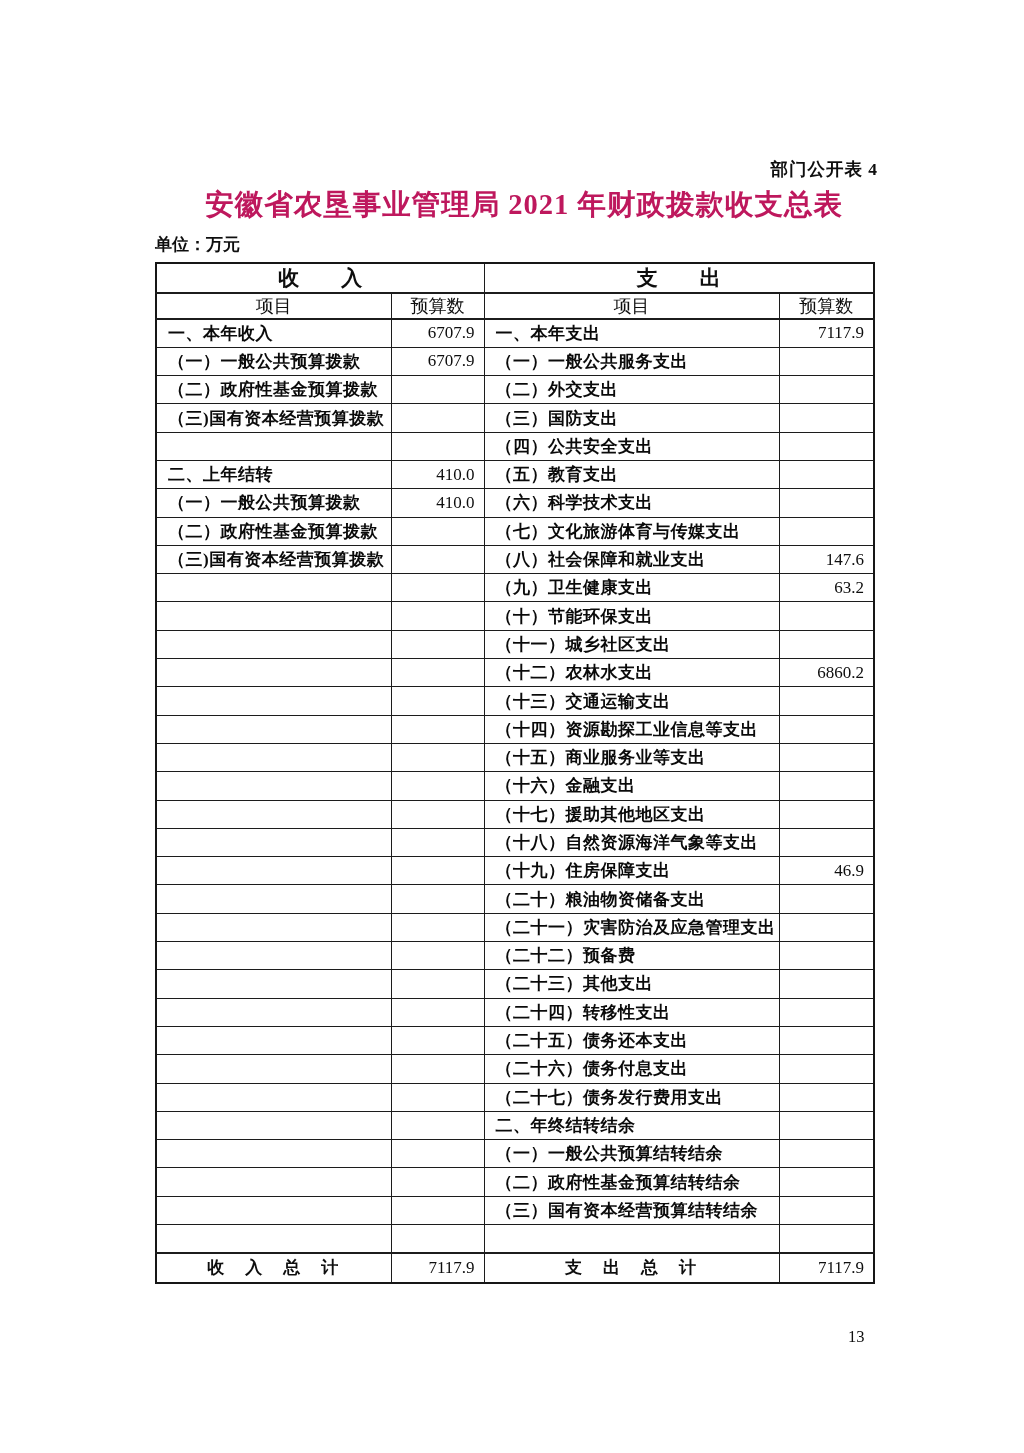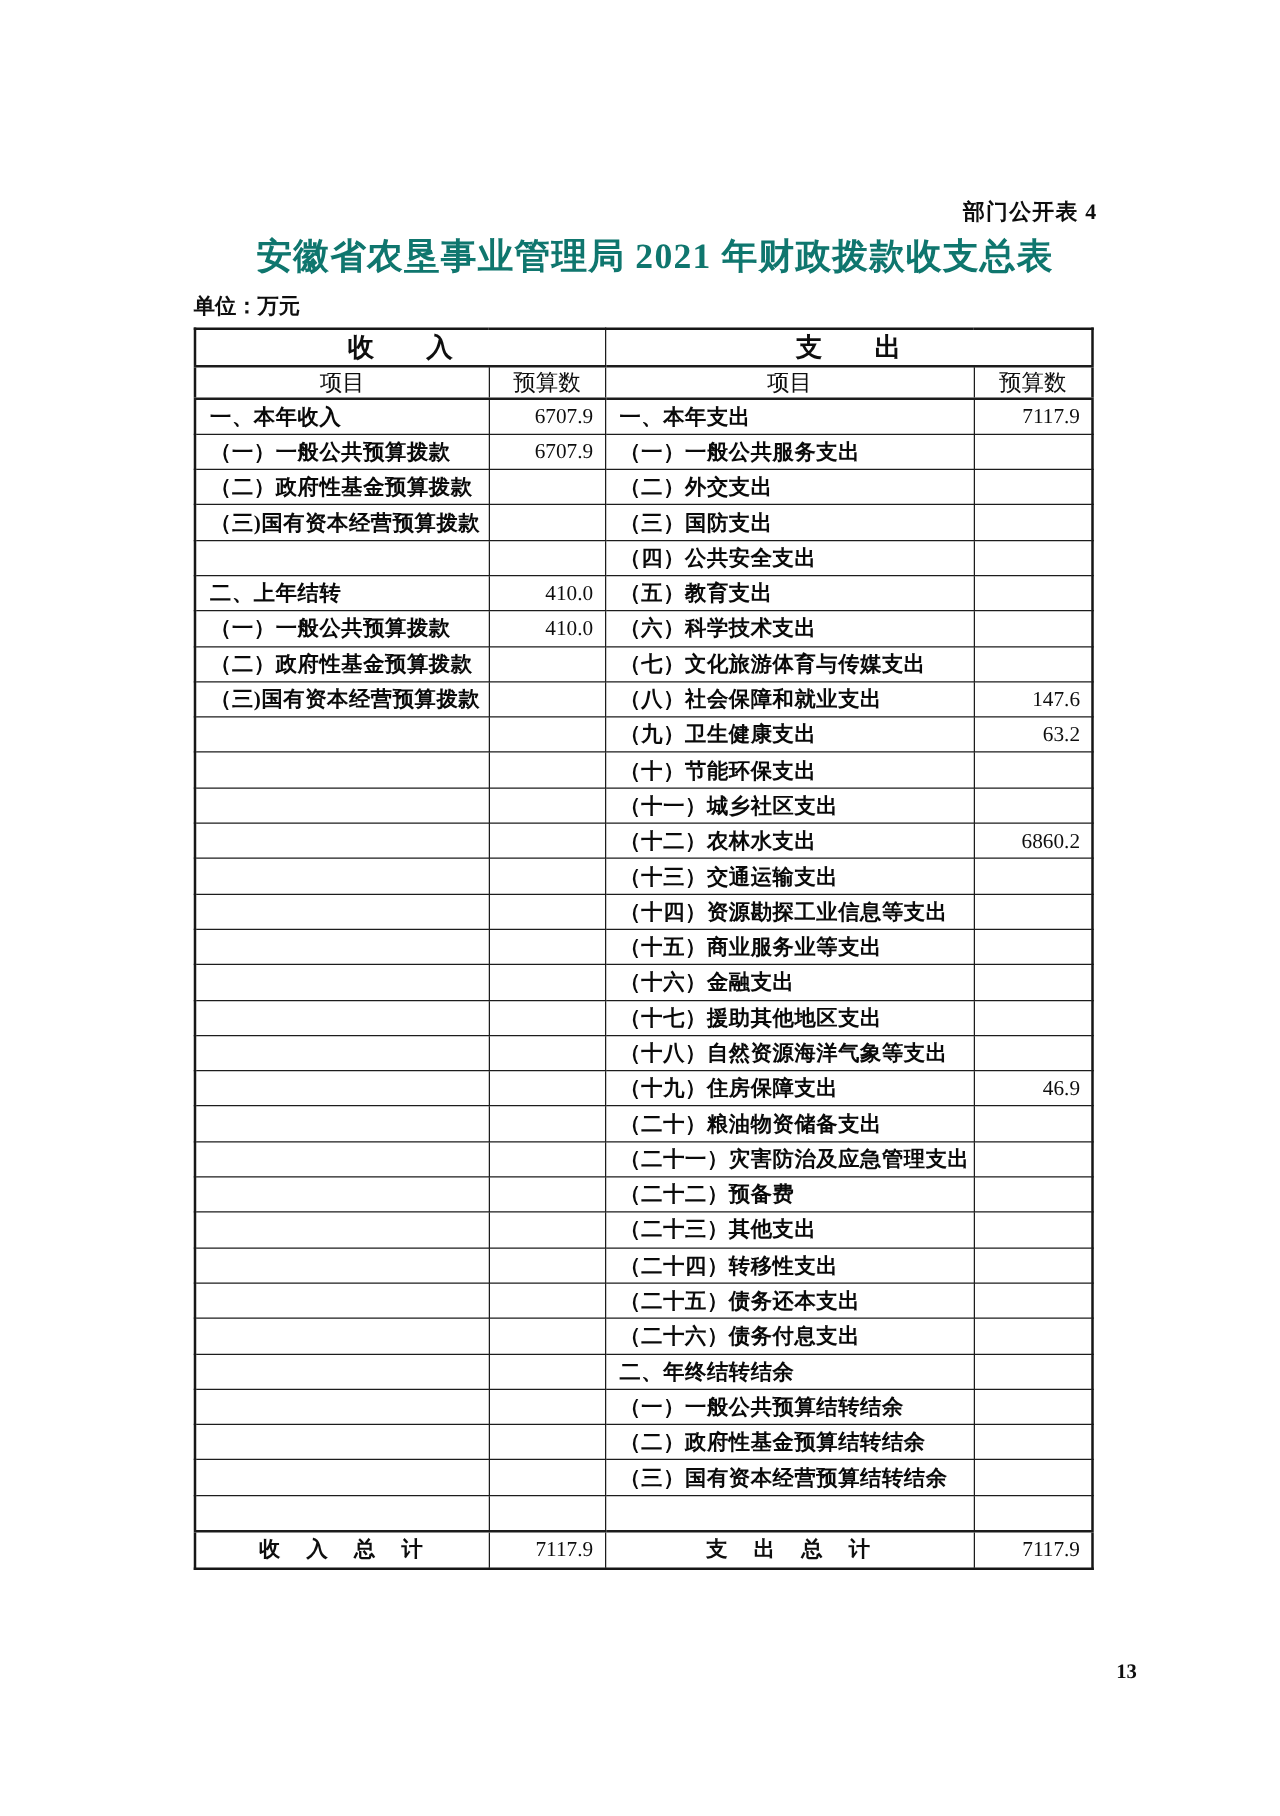--- a/index.html
+++ b/index.html
@@ -24,21 +24,21 @@
   }
   .doc-title {
     position: absolute;
     top: 186px;
     left: 165px;
     width: 718px;
     text-align: center;
     font-size: 28.5px;
     font-weight: bold;
     letter-spacing: 1px;
-    color: #0f766e;
+    color: #be185d;
   }
   .unit-label {
     position: absolute;
     top: 233px;
     left: 155px;
     width: 721px;
     text-align: left;
     font-size: 17px;
     font-weight: bold;
   }
@@ -96,22 +96,21 @@
     font-weight: bold;
     font-size: 18px;
     letter-spacing: 2px;
     margin-top: 28px;
   }
   .page-number {
     position: absolute;
     top: 1327px;
     left: 848px;
     font-size: 16.5px;
-    font-weight: bold;
-    margin-left: 45px;
+    font-weight: normal;
   }
 </style>
 </head>
 <body>
 
 <div class="corner-label">部门公开表 4</div>
 
 <h1 class="doc-title">安徽省农垦事业管理局 2021 年财政拨款收支总表</h1>
 
 <div class="unit-label">单位：万元</div>
@@ -294,20 +293,26 @@
       </tr>
       <tr>
         <td class="label-cell"></td>
         <td class="value-cell"></td>
         <td class="label-cell">（二十六）债务付息支出</td>
         <td class="value-cell"></td>
       </tr>
       <tr>
         <td class="label-cell"></td>
         <td class="value-cell"></td>
+        <td class="label-cell">（二十七）债务发行费用支出</td>
+        <td class="value-cell"></td>
+      </tr>
+      <tr>
+        <td class="label-cell"></td>
+        <td class="value-cell"></td>
         <td class="label-cell">二、年终结转结余</td>
         <td class="value-cell"></td>
       </tr>
       <tr>
         <td class="label-cell"></td>
         <td class="value-cell"></td>
         <td class="label-cell">（一）一般公共预算结转结余</td>
         <td class="value-cell"></td>
       </tr>
       <tr>

